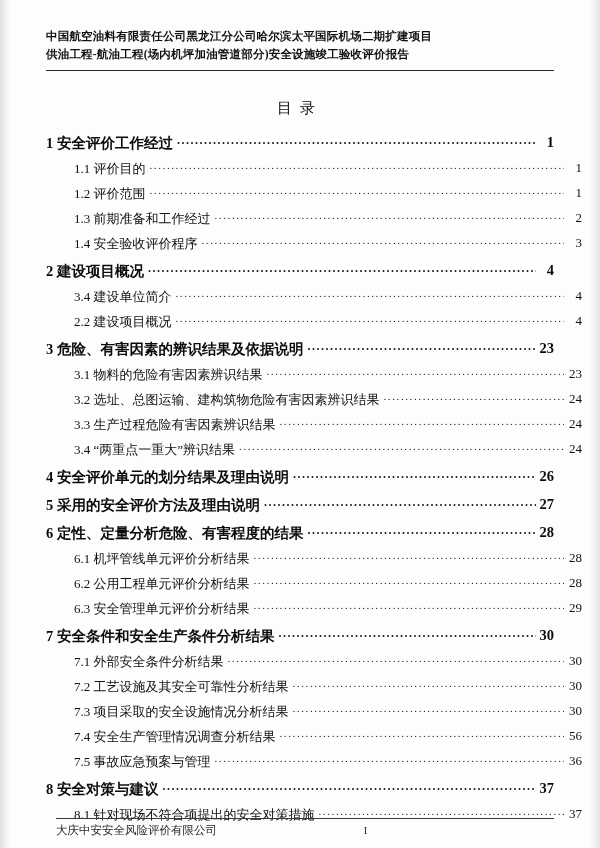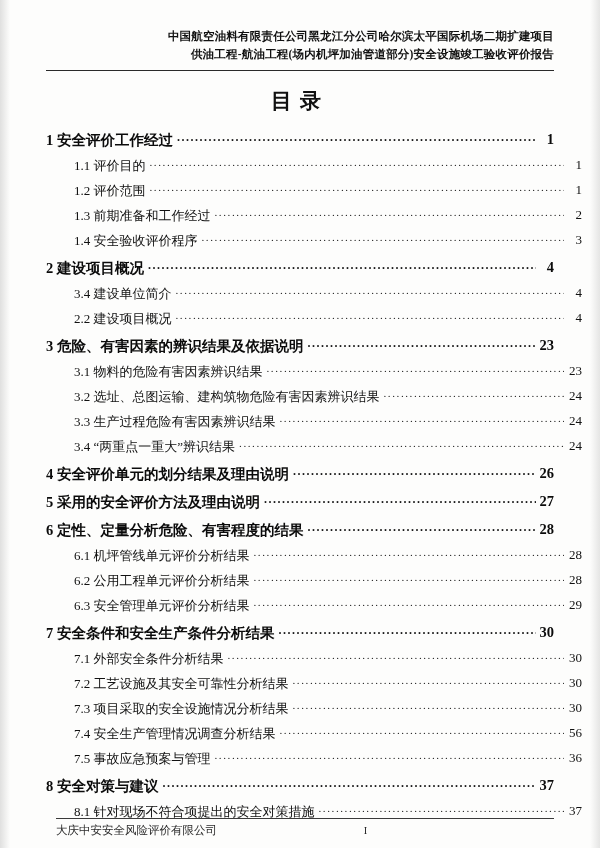--- a/index.html
+++ b/index.html
@@ -16,40 +16,40 @@
   }
   .page {
     position: relative;
     width: 600px;
     height: 848px;
     box-sizing: border-box;
     padding: 28px 46px 0 46px;
     background: #fdfdfc;
   }
   .header {
-    text-align: right;
+    text-align: left;
     line-height: 1.55;
   }
   .header-line {
     font-size: 11.5px;
     font-weight: bold;
     letter-spacing: 0.2px;
     color: #111;
   }
   .header-rule {
     border: 0;
     border-top: 1px solid #2a2a2a;
     margin: 6px 0 0 0;
   }
   .doc-title {
     text-align: center;
-    font-size: 21px;
-    font-weight: bold;
+    font-size: 15px;
+    font-weight: normal;
     letter-spacing: 8px;
-    margin: 16px 0 16px 0;
+    margin: 28px 0 16px 0;
     color: #111;
   }
   .toc {
     margin-top: 4px;
   }
   .toc-row {
     display: flex;
     align-items: flex-start;
     width: 100%;
     white-space: nowrap;

